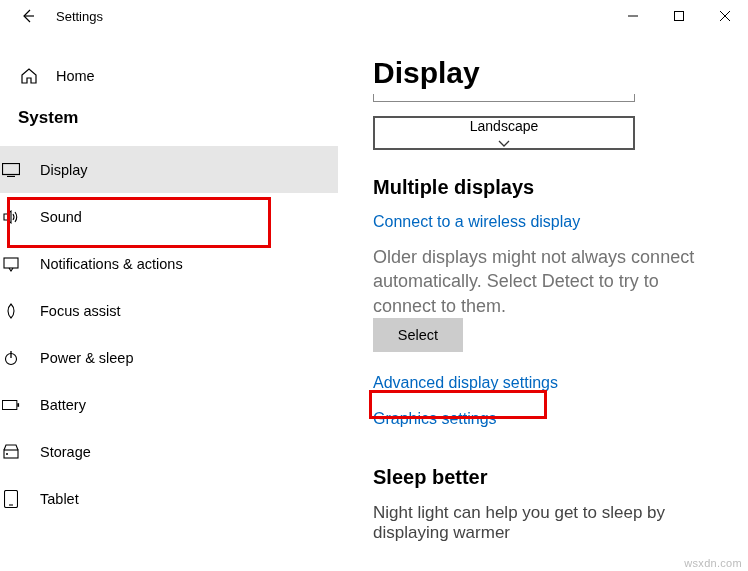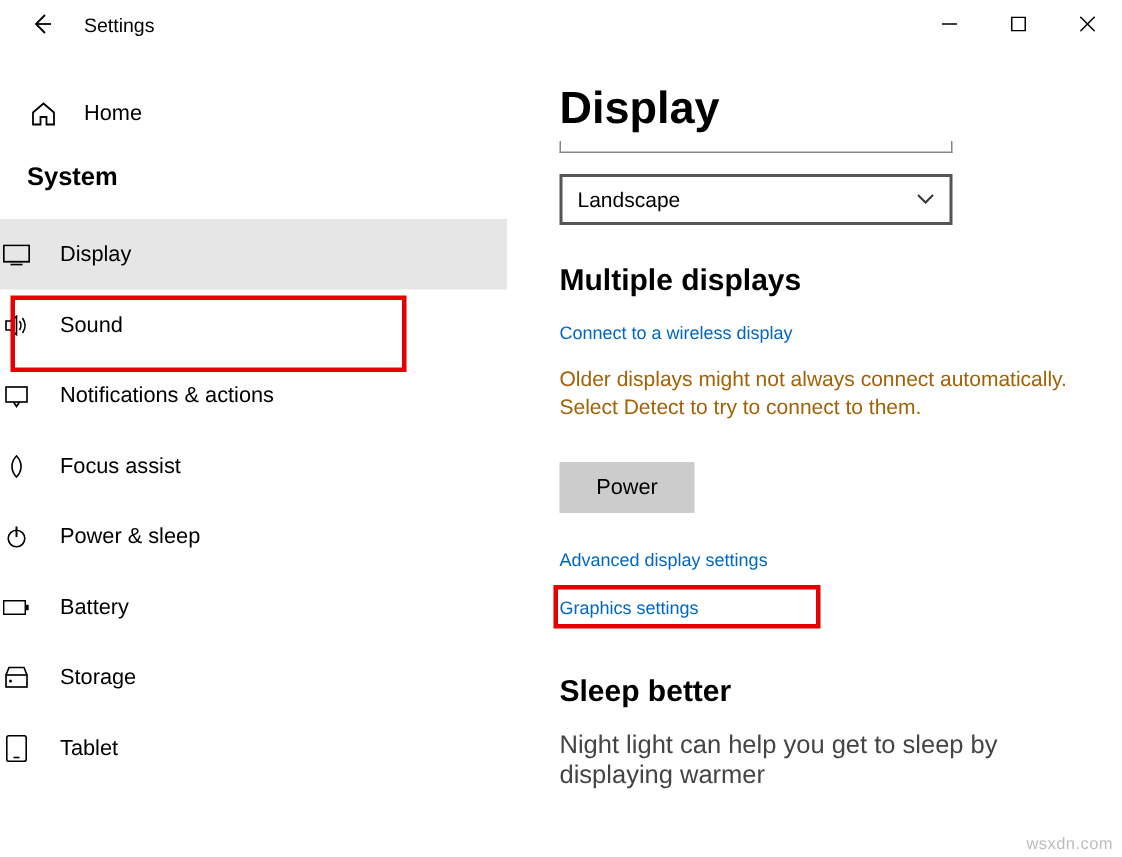--- a/index.html
+++ b/index.html
@@ -126,35 +126,36 @@
   }
   .field-label { font-size: 14px; margin-bottom: 8px; }
   .dropdown {
     display: flex; align-items: center; justify-content: space-between;
     border: 2px solid #555;
     height: 34px;
     width: 262px;
     padding: 0 10px;
     font-size: 14px;
     margin-bottom: 26px;
+    flex-direction: column;
   }
   .section-head {
     font-size: 20px; font-weight: 600;
     margin-bottom: 14px;
   }
   .link {
     color: #0067c0;
-    font-size: 12px;
+    font-size: 16px;
     display: inline-block;
     margin-bottom: 14px;
   }
   .body-text {
-    font-size: 14px;
-    color: #a16207;
-    margin-bottom: 27px;
+    font-size: 18px;
+    color: #737373;
+    margin-bottom: 0;
     line-height: 1.35;
   }
   .btn-std {
     background: #ccc;
     border: none;
     height: 34px;
     width: 90px;
     font-size: 14.5px;
     display: flex; align-items: center; justify-content: center;
     margin-bottom: 22px;
@@ -300,21 +301,21 @@
       <svg width="12" height="8" viewBox="0 0 12 8">
           <path d="M1 1 L6 6 L11 1" stroke="#333" fill="none" stroke-width="1.3"></path>
         </svg>
     </span>
   </div>
 
   <div class="section-head">Multiple displays</div>
   <a class="link">Connect to a wireless display</a>
   <div class="body-text">Older displays might not always connect automatically. Select Detect to try to connect to them.</div>
   <div class="btn-std">
-    <span>Power</span>
+    <span>Select</span>
   </div>
 
   <a class="link">Advanced display settings</a><br>
   <a class="link" style="margin-top:4px;">Graphics settings</a>
 
   <div class="section-head" style="margin-top:24px;">Sleep better</div>
   <div class="night-text">Night light can help you get to sleep by displaying warmer</div>
 </div>
 
 <div class="red-highlight-1"></div>

